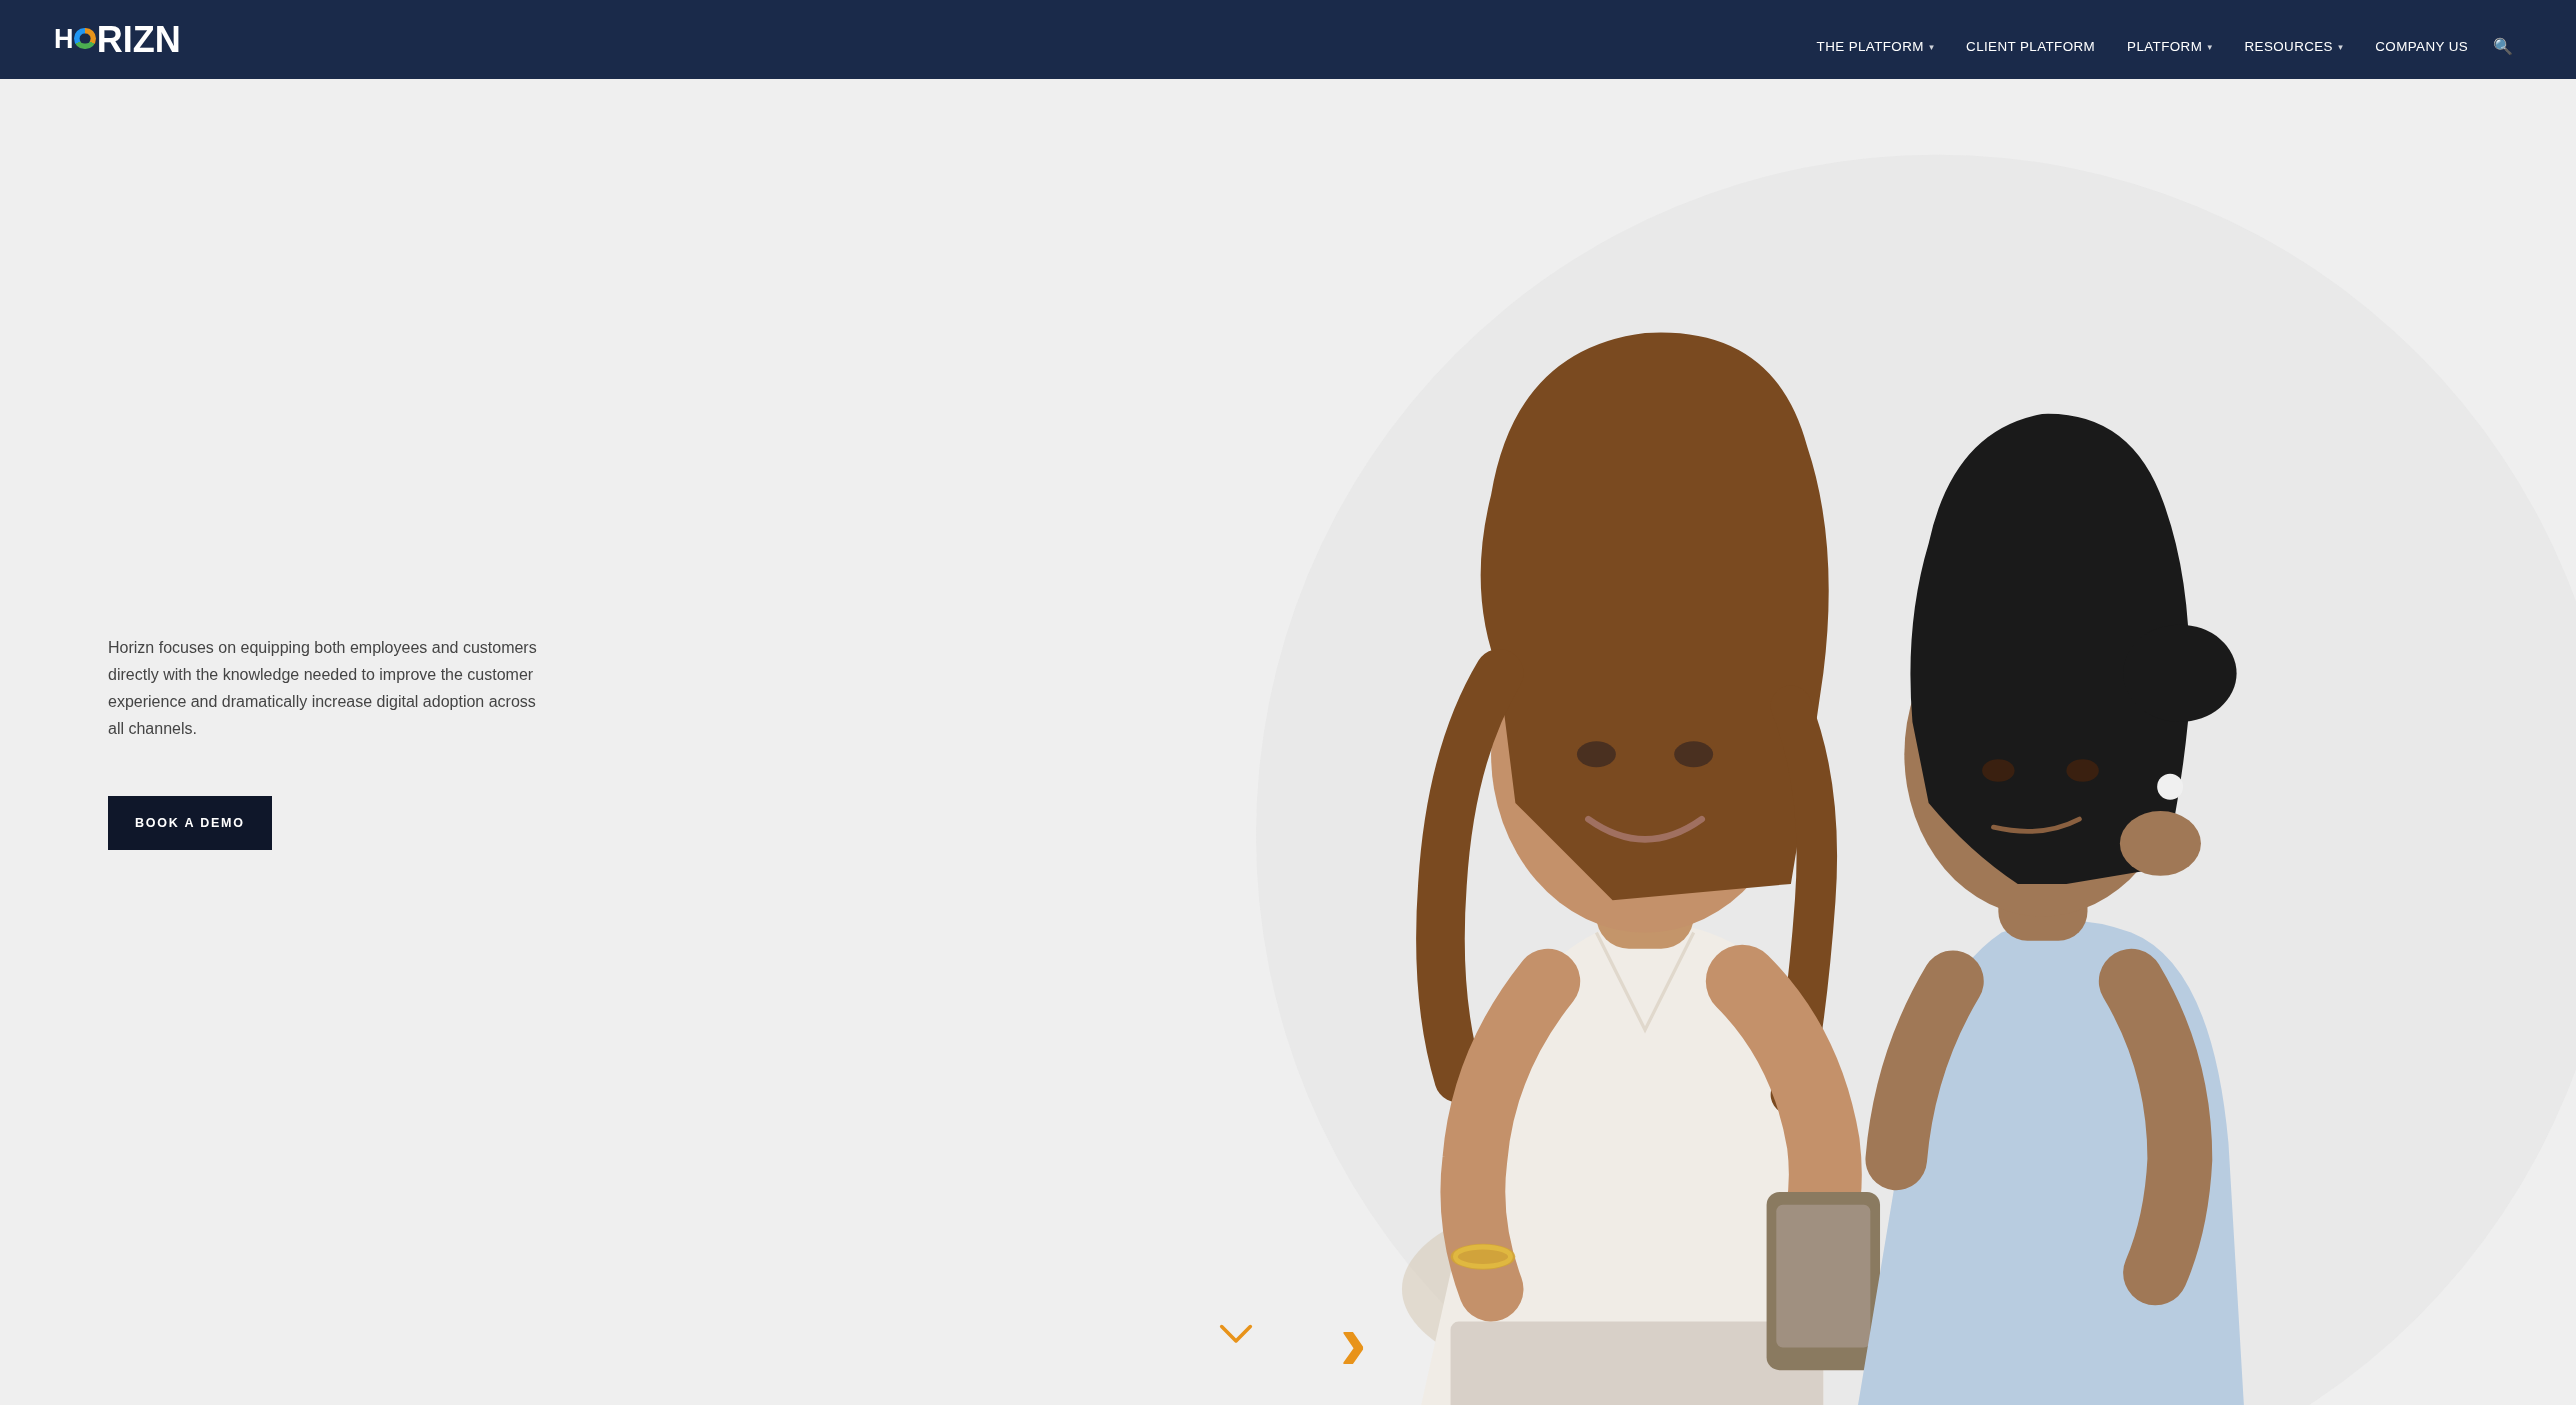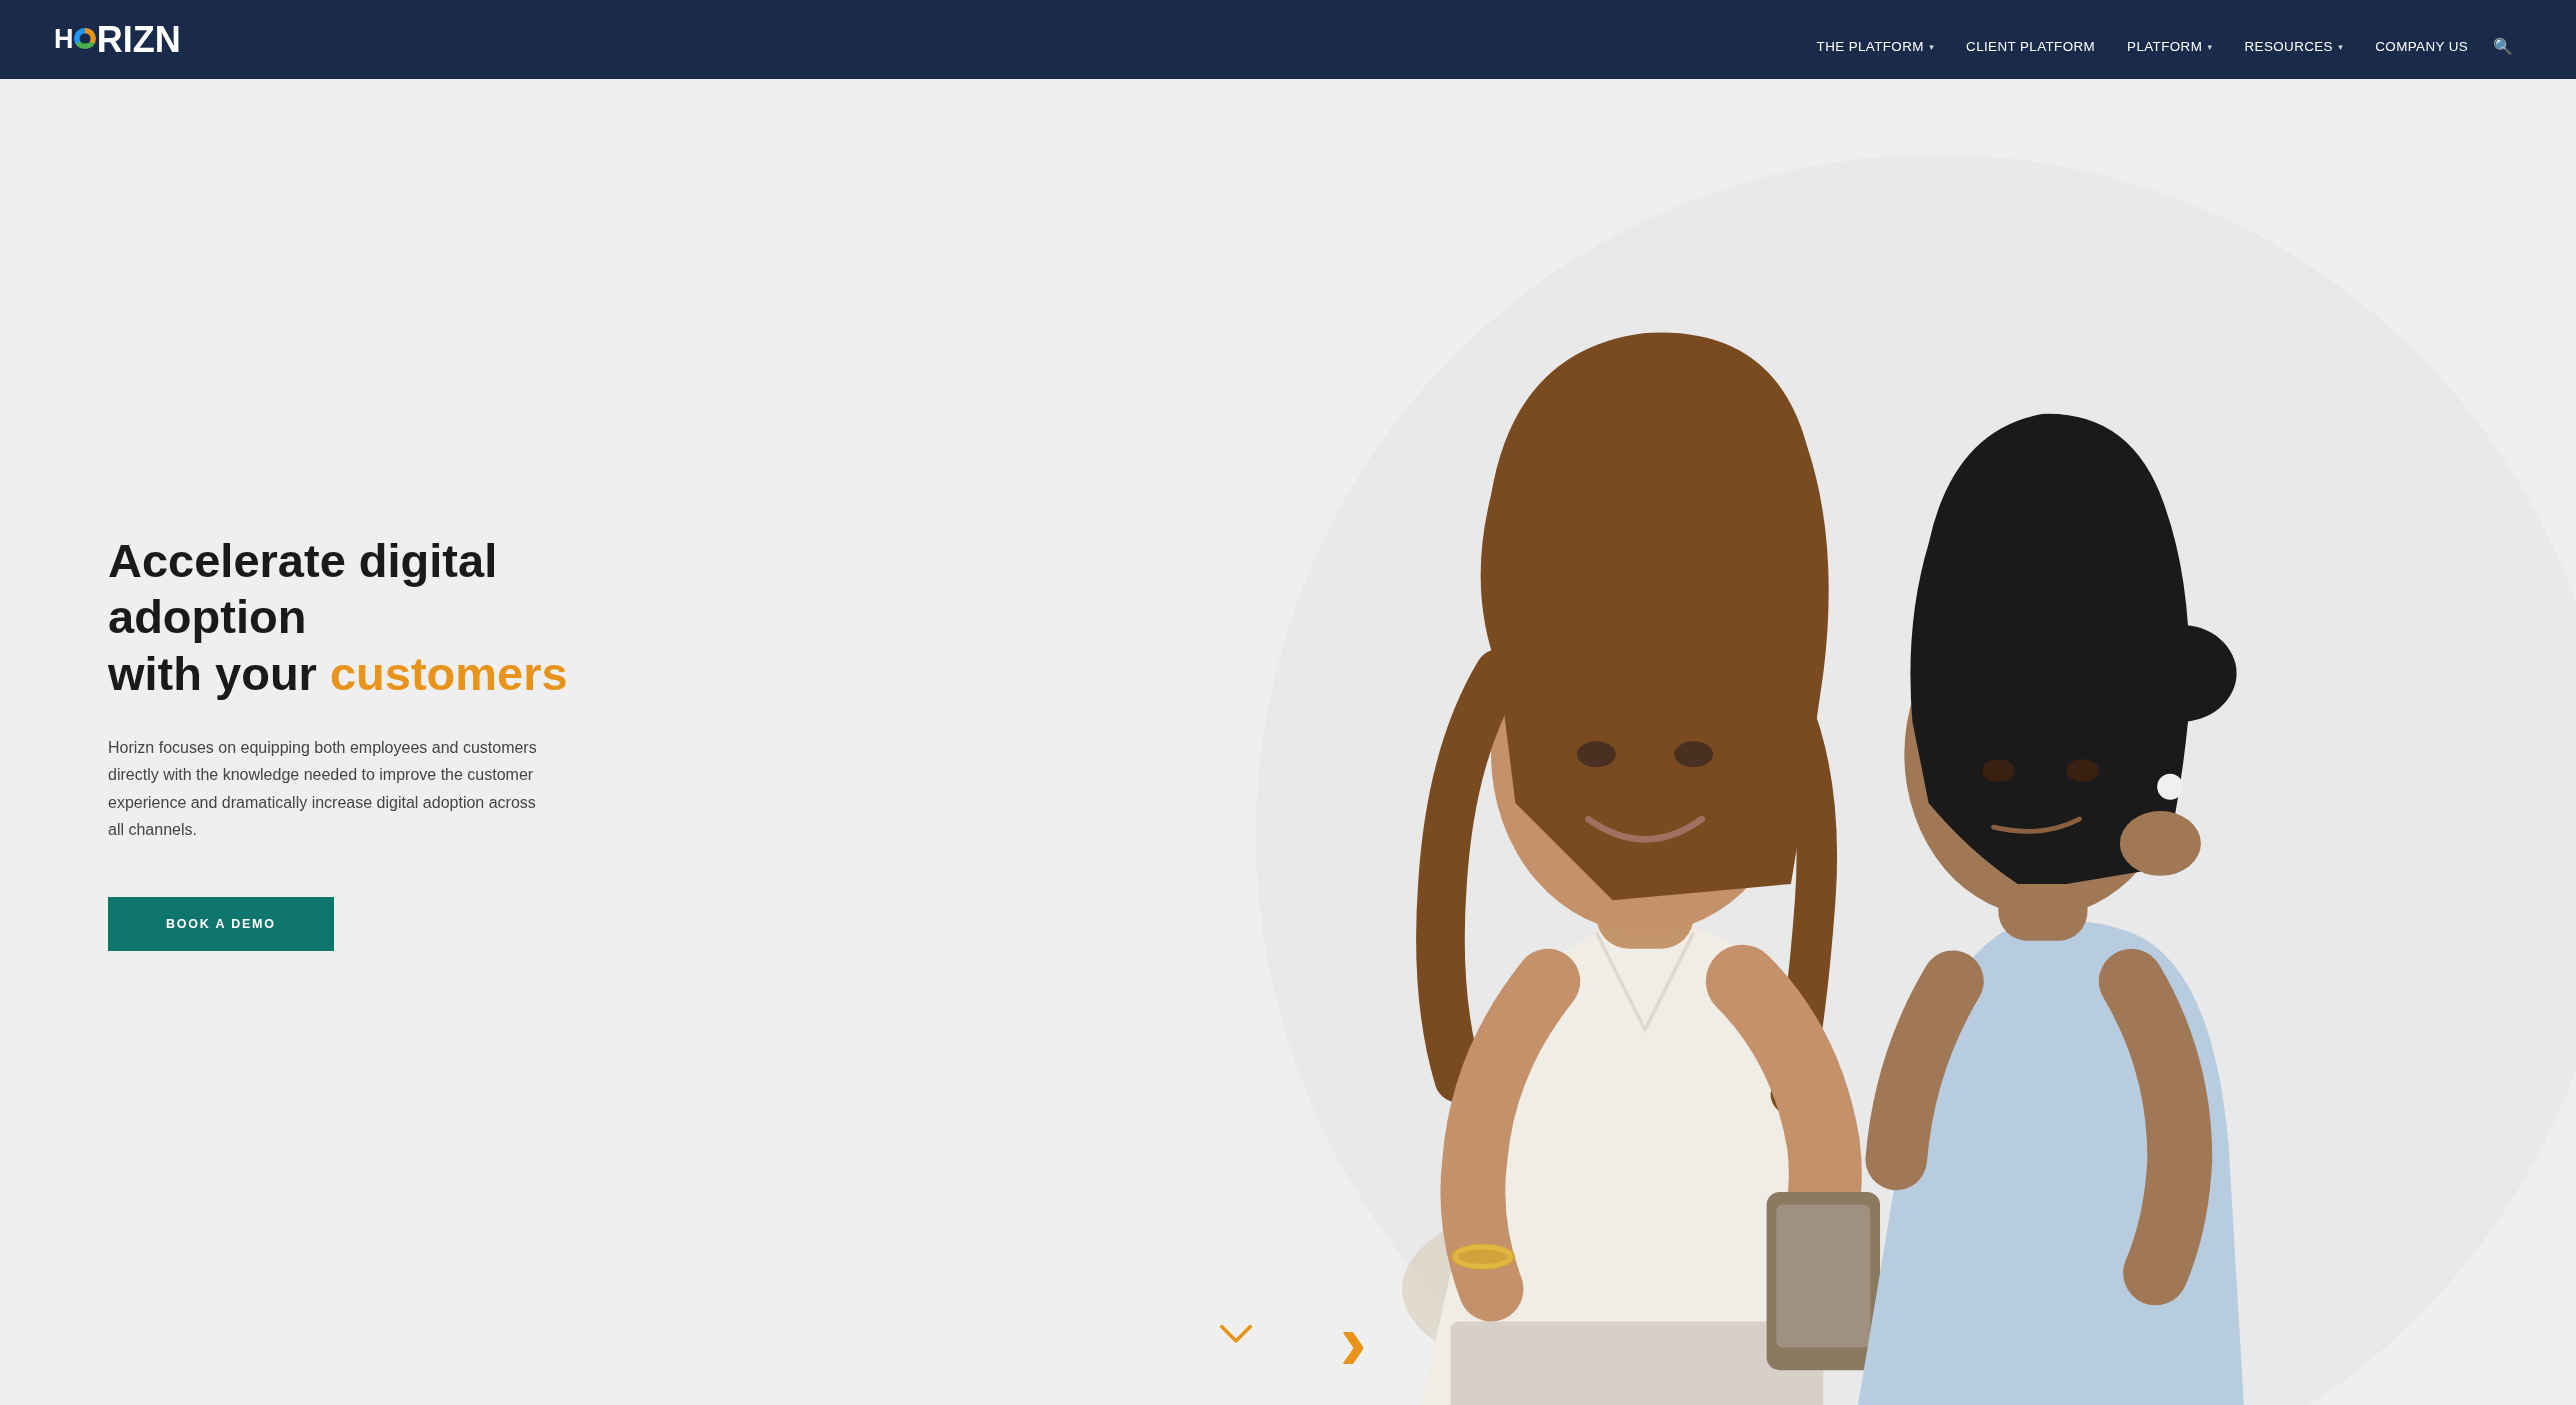--- a/index.html
+++ b/index.html
@@ -94,24 +94,24 @@
 
     .hero-description {
       font-size: 16px;
       color: #444;
       line-height: 1.7;
       margin-bottom: 54px;
       max-width: 430px;
     }
 
     .cta-button {
-      background-color: #0f766e;
+      background-color: #0f172a;
       color: white;
       border: none;
-      padding: 20px 58px;
+      padding: 20px 27px;
       font-size: 12.5px;
       font-weight: 700;
       letter-spacing: 1.8px;
       cursor: pointer;
       text-transform: uppercase;
       display: inline-block;
     }
 
     
     .scroll-chevron {
@@ -206,24 +206,20 @@
     </li>
     <li>
       <span class="search-icon-nav">🔍</span>
     </li>
   </ul>
 </nav>
 
 <section class="hero">
 
   <div class="hero-content">
-    <h1 class="hero-title">
-      <span>Accelerate digital adoption</span><br>
-      <span>with your </span><span class="hero-title-highlight">customers</span>
-    </h1>
 
     <p class="hero-description">Horizn focuses on equipping both employees and customers directly with the knowledge needed to improve the customer experience and dramatically increase digital adoption across all channels.</p>
 
     <button class="cta-button">BOOK A DEMO</button>
   </div>
 
   <div class="hero-illustration">
     <svg viewBox="0 0 900 900" xmlns="http://www.w3.org/2000/svg" style="position: absolute; right: 0; top: -54px; width: 110%; height: 110%; z-index: 1;" preserveAspectRatio="xMidYMax meet">
 
       <ellipse cx="580" cy="500" rx="420" ry="420" fill="rgba(220,220,220,0.3)"></ellipse>

